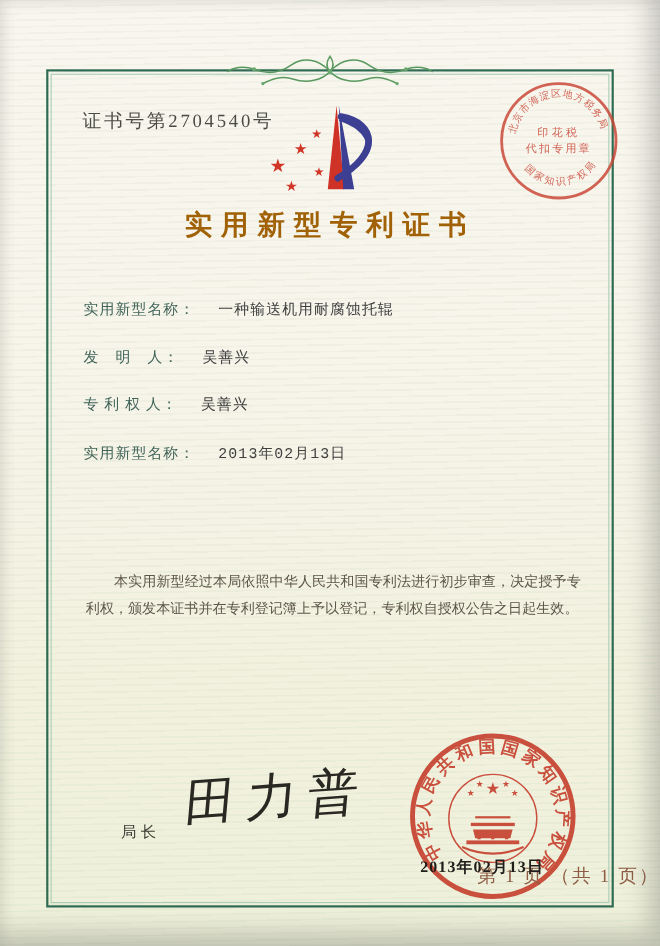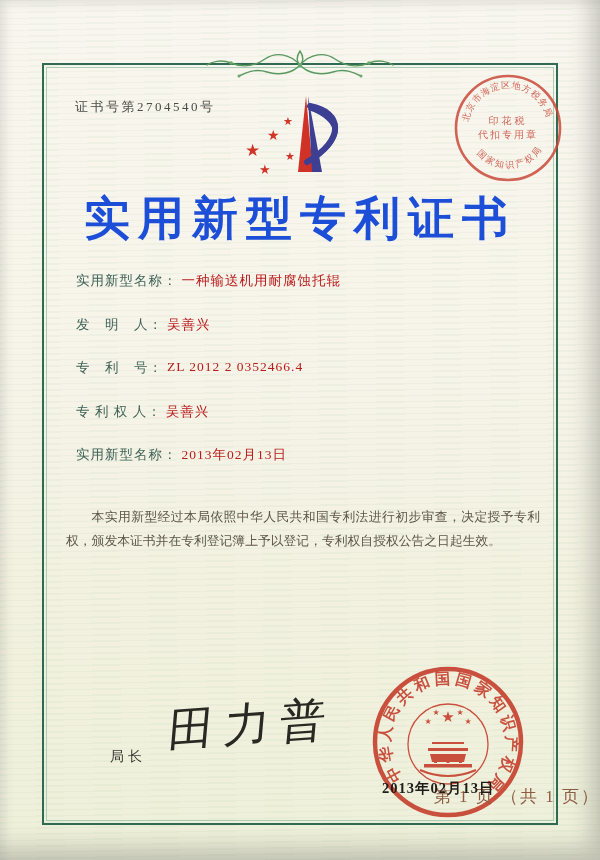--- a/index.html
+++ b/index.html
@@ -8,32 +8,32 @@
     font-family:"Liberation Serif","DejaVu Serif",serif;
     background:
       repeating-linear-gradient(179deg, rgba(140,180,135,0.08) 0 1.5px, rgba(0,0,0,0) 1.5px 6px),
       linear-gradient(180deg,#f9f6ef 0%,#f7f4ea 38%,#f2f1df 72%,#eef0da 100%);
   }
   body::after{content:"";position:absolute;inset:0;pointer-events:none;
     box-shadow:inset -10px -12px 22px rgba(100,100,96,.32), inset 4px 3px 10px rgba(160,160,155,.18);}
   .frame{position:absolute;left:42px;top:63px;width:512px;height:758px;border:2px solid #2e6b52;}
   .frame-inner{position:absolute;inset:2px;border:1px solid #a9cdb5;}
   .ornament{position:absolute;left:50%;top:-19px;transform:translateX(-50%);}
-  .cert-no{position:absolute;left:75px;top:98px;font-size:13px;letter-spacing:2.5px;color:#4b4b45;}
+  .cert-no{position:absolute;left:75px;top:98px;font-size:17px;letter-spacing:2.5px;color:#4b4b45;}
   .logo{position:absolute;left:243px;top:90px;}
   .tax-seal{position:absolute;left:450px;top:70px;opacity:.82;}
   .doc-title{position:absolute;left:0;right:0;top:188px;text-align:center;
-    font-size:46px;font-weight:700;letter-spacing:8px;color:#1d4ed8;}
+    font-size:25px;font-weight:700;letter-spacing:8px;color:#a16207;}
   .fields{position:absolute;left:76px;top:272px;width:460px;}
-  .field{height:43.5px;font-size:13.5px;letter-spacing:1px;color:#3f6055;display:flex;align-items:flex-start;}
+  .field{height:43.5px;font-size:13.5px;letter-spacing:1px;color:#3f6055;display:flex;align-items:flex-start;gap:17px;}
   .field .label{white-space:pre;color:#3f6357;}
-  .field .value{color:#b91c1c;margin-left:4px;}
+  .field .value{color:#404040;margin-left:4px;font-family:Liberation Mono, monospace;}
   .paragraphs{position:absolute;left:66px;top:506px;width:474px;
     font-size:12.8px;line-height:1.84;color:#5c5649;text-align:justify;}
-  .paragraphs p{margin:0;text-indent:2em;}
+  .paragraphs p{margin:12px;text-indent:2em;}
   .sig-title{position:absolute;left:110px;top:748px;font-size:14px;letter-spacing:4px;color:#3a3a33;}
   .sig-name{position:absolute;left:168px;top:694px;font-size:46px;letter-spacing:10px;color:#2a2822;
     transform:rotate(-4deg) skewX(-9deg);}
   .office-seal{position:absolute;left:368px;top:662px;opacity:.88;}
   .issue-date{position:absolute;left:382px;top:779px;font-size:14.5px;font-weight:700;
     letter-spacing:1px;color:#1f1c19;z-index:5;}
   .page-footer{position:absolute;left:0;right:0;top:785px;text-align:right;
     font-size:17px;letter-spacing:2px;color:#8e5c44;}
   svg text{font-family:"DejaVu Sans","Liberation Sans",sans-serif;}
 </style>
@@ -101,24 +101,20 @@
 <div class="fields">
   <div class="field">
     <span class="label">实用新型名称：</span>
     <span class="value">一种输送机用耐腐蚀托辊</span>
   </div>
   <div class="field">
     <span class="label">发　明　人：</span>
     <span class="value">吴善兴</span>
   </div>
   <div class="field">
-    <span class="label">专　利　号：</span>
-    <span class="value">ZL 2012 2 0352466.4</span>
-  </div>
-  <div class="field">
     <span class="label">专 利 权 人：</span>
     <span class="value">吴善兴</span>
   </div>
   <div class="field">
     <span class="label">实用新型名称：</span>
     <span class="value">2013年02月13日</span>
   </div>
 </div>
 
 <div class="paragraphs">

